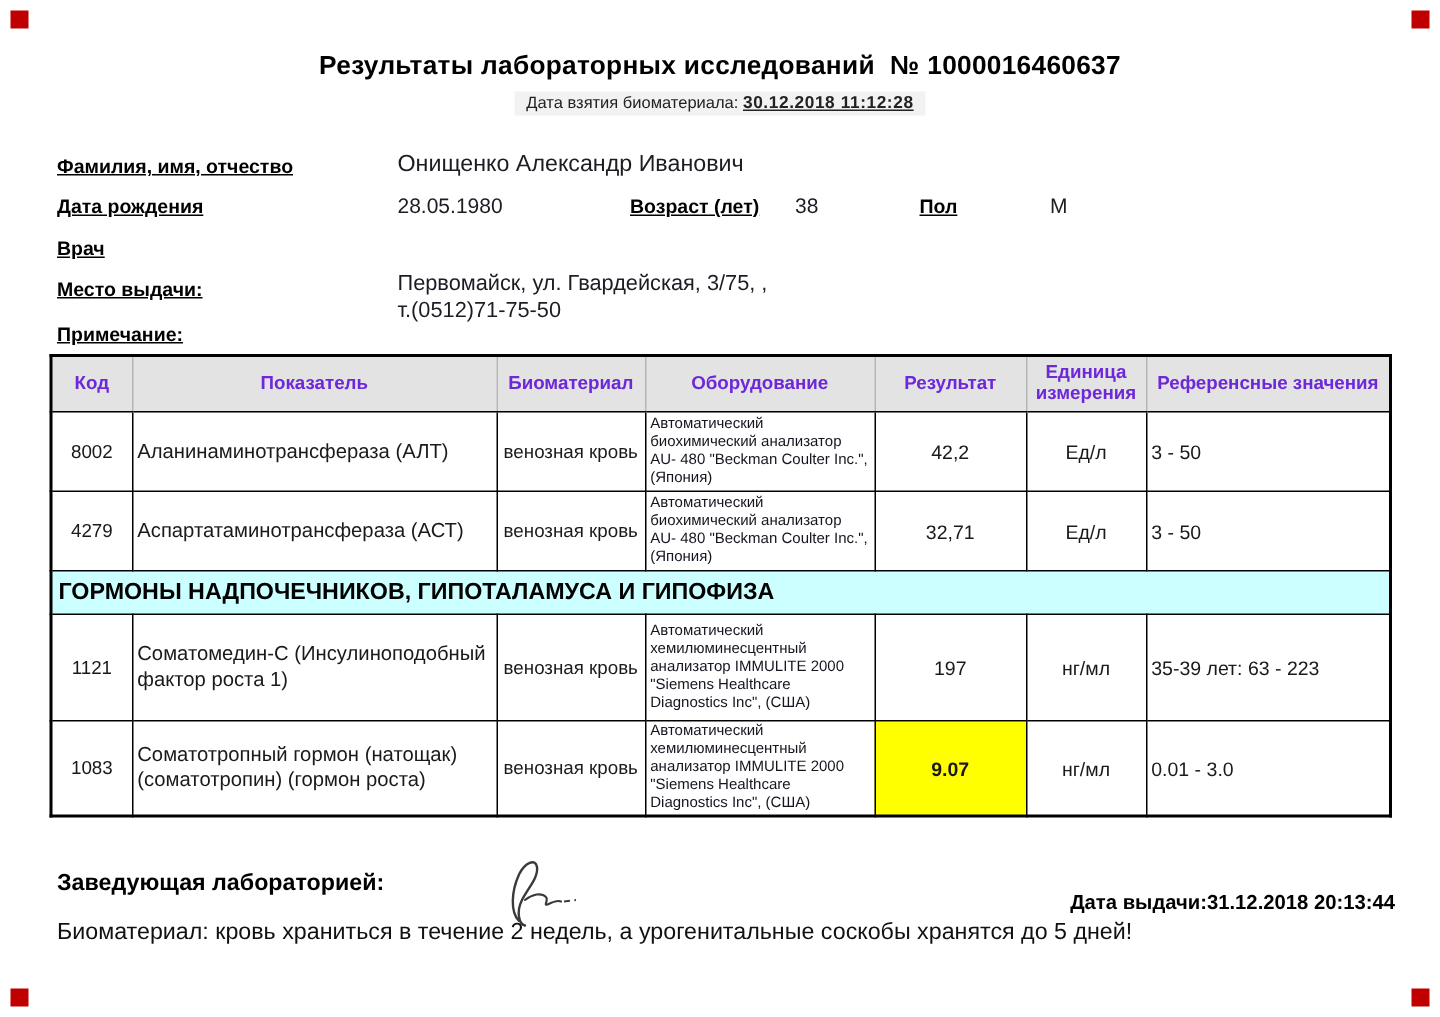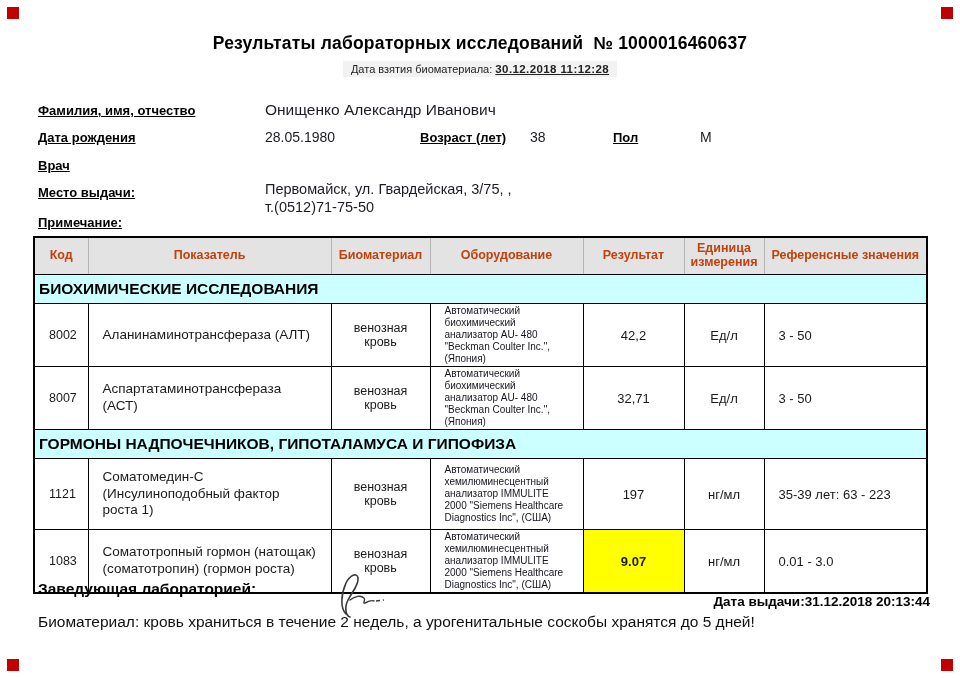--- a/index.html
+++ b/index.html
@@ -25,24 +25,24 @@
   .r-birth .sex-l{left:575px;top:27px}.r-birth .sex-v{left:662px;top:26px;font-size:14px}
   .r-doc .p-label{left:0;top:55px}
   .r-place .p-label{left:0;top:82px}
   .r-place .v1{left:227px;top:78px;font-size:14.5px}
   .r-place .v2{left:227px;top:96px;font-size:14.5px}
   .r-note .p-label{left:0;top:112px}
 
   table.results{position:absolute;left:33px;top:236px;width:895px;
     border-collapse:collapse;table-layout:fixed;border:2px solid #000;}
   table.results th{
-    background:#e3e3e3;font-size:12.5px;color:#c2410c;height:34px;padding:1px 4px;
+    background:#e3e3e3;font-size:12.5px;color:#6d28d9;height:34px;padding:1px 4px;
     border-bottom:1px solid #000;border-left:1px solid #b5b5b5;line-height:1.1;}
   table.results th:first-child{border-left:none;}
-  table.results td{border:1px solid #000;padding:1px 14px;vertical-align:middle;}
+  table.results td{border:1px solid #000;padding:1px 3px;vertical-align:middle;}
   tr.section td{background:#ccffff;font-weight:bold;font-size:15.5px;color:#000;
     height:26px;padding:1px 4px;}
   td.code{text-align:center;font-size:12.5px;}
   td.indicator{font-size:13.5px;padding:2px 8px;line-height:1.25;}
   td.biomat{text-align:center;font-size:12.5px;}
   td.equip{font-size:10px;line-height:1.2;padding:2px 4px;color:#15151f;}
   td.result{text-align:center;font-size:13px;}
   td.result.hl{background:#ffff00;font-weight:bold;}
   td.unit{text-align:center;font-size:13px;}
   td.ref{font-size:13px;padding:2px 6px;}
@@ -113,34 +113,31 @@
   <tbody>
       <tr>
     <th>Код</th>
     <th>Показатель</th>
     <th>Биоматериал</th>
     <th>Оборудование</th>
     <th>Результат</th>
     <th>Единица измерения</th>
     <th>Референсные значения</th>
   </tr>
-  <tr class="section">
-    <td colspan="7">БИОХИМИЧЕСКИЕ ИССЛЕДОВАНИЯ</td>
-  </tr>
   <tr class="h52">
     <td class="code">8002</td>
     <td class="indicator">Аланинаминотрансфераза (АЛТ)</td>
     <td class="biomat">венозная кровь</td>
     <td class="equip">Автоматический биохимический анализатор AU- 480 "Beckman Coulter Inc.", (Япония)</td>
     <td class="result">42,2</td>
     <td class="unit">Ед/л</td>
     <td class="ref">3 - 50</td>
   </tr>
   <tr class="h52">
-    <td class="code">8007</td>
+    <td class="code">4279</td>
     <td class="indicator">Аспартатаминотрансфераза (АСТ)</td>
     <td class="biomat">венозная кровь</td>
     <td class="equip">Автоматический биохимический анализатор AU- 480 "Beckman Coulter Inc.", (Япония)</td>
     <td class="result">32,71</td>
     <td class="unit">Ед/л</td>
     <td class="ref">3 - 50</td>
   </tr>
   <tr class="section">
     <td colspan="7">ГОРМОНЫ НАДПОЧЕЧНИКОВ, ГИПОТАЛАМУСА И ГИПОФИЗА</td>
   </tr>

